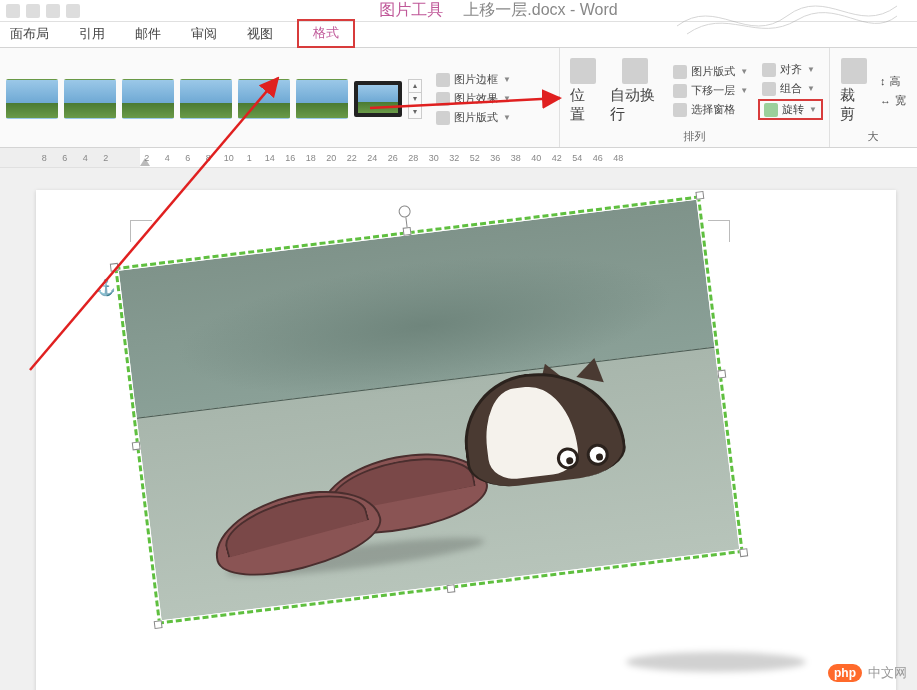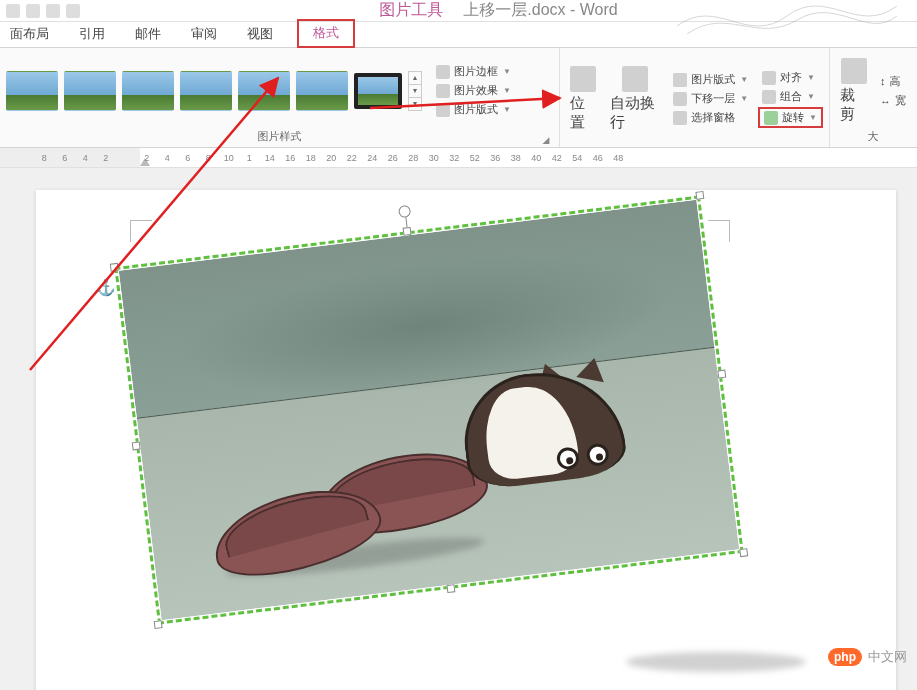--- a/index.html
+++ b/index.html
@@ -94,21 +94,21 @@
   .ear.l{right:54px; transform:rotate(-12deg);} .ear.r{right:10px; transform:rotate(18deg);}
   .cat-shadow{position:absolute; right:90px; bottom:78px; width:180px; height:20px; background:rgba(0,0,0,.18); filter:blur(3px); border-radius:50%;}
 
   
   .swirl{position:absolute; right:20px; top:-4px; width:220px; height:46px; opacity:.35; z-index:0; pointer-events:none;}
 
   
   .arrow-svg{position:absolute; left:0; top:0; width:917px; height:690px; pointer-events:none; z-index:50;}
 
   
-  .wm{position:absolute; right:10px; bottom:24px; display:flex; align-items:flex-end; gap:6px; font-size:13px; color:#999;}
+  .wm{position:absolute; right:10px; bottom:8px; display:flex; align-items:flex-end; gap:6px; font-size:13px; color:#999;}
   .wm-badge{background:#ff6a2b; color:#fff; font-weight:bold; font-size:12px; padding:2px 6px; border-radius:10px;}
 </style>
 </head>
 <body>
 
 <svg class="swirl" viewBox="0 0 220 46">
   <path d="M0,30 C40,0 70,50 110,20 C150,-10 180,40 220,10" stroke="#888" fill="none" stroke-width="1"></path>
   <path d="M10,38 C50,10 80,48 120,24 C160,0 190,44 220,20" stroke="#888" fill="none" stroke-width="1"></path>
 </svg>
 
@@ -163,21 +163,20 @@
             <span>图片效果</span>
             <span class="tiny-dd">▼</span>
           </div>
         <div class="stack-item">
             <span class="ico"></span>
             <span>图片版式</span>
             <span class="tiny-dd">▼</span>
           </div>
       </div>
     </div>
-    <div class="group-label"><span>图片样式</span><span class="dlg-launch">◢</span></div>
   </div>
 
   <div class="group" style="width:270px;">
     <div class="group-content" style="gap:6px;">
       <div class="bigbtn">
           <span class="ico"></span>
           <span>位置</span>
         </div>
       <div class="bigbtn">
           <span class="ico"></span>
@@ -210,20 +209,21 @@
             <span>组合</span>
             <span class="tiny-dd">▼</span>
           </div>
         <div class="stack-item rotate-box">
             <span class="ico" style="background:#9bd09b;"></span>
             <span>旋转</span>
             <span class="tiny-dd">▼</span>
           </div>
       </div>
     </div>
+    <div class="group-label"><span>排列</span></div>
   </div>
 
   <div class="group" style="width:86px; border-right:none;">
     <div class="group-content" style="gap:4px;">
       <div class="bigbtn">
           <span class="ico"></span>
           <span>裁剪</span>
         </div>
       <div class="stack">
         <div class="stack-item">

